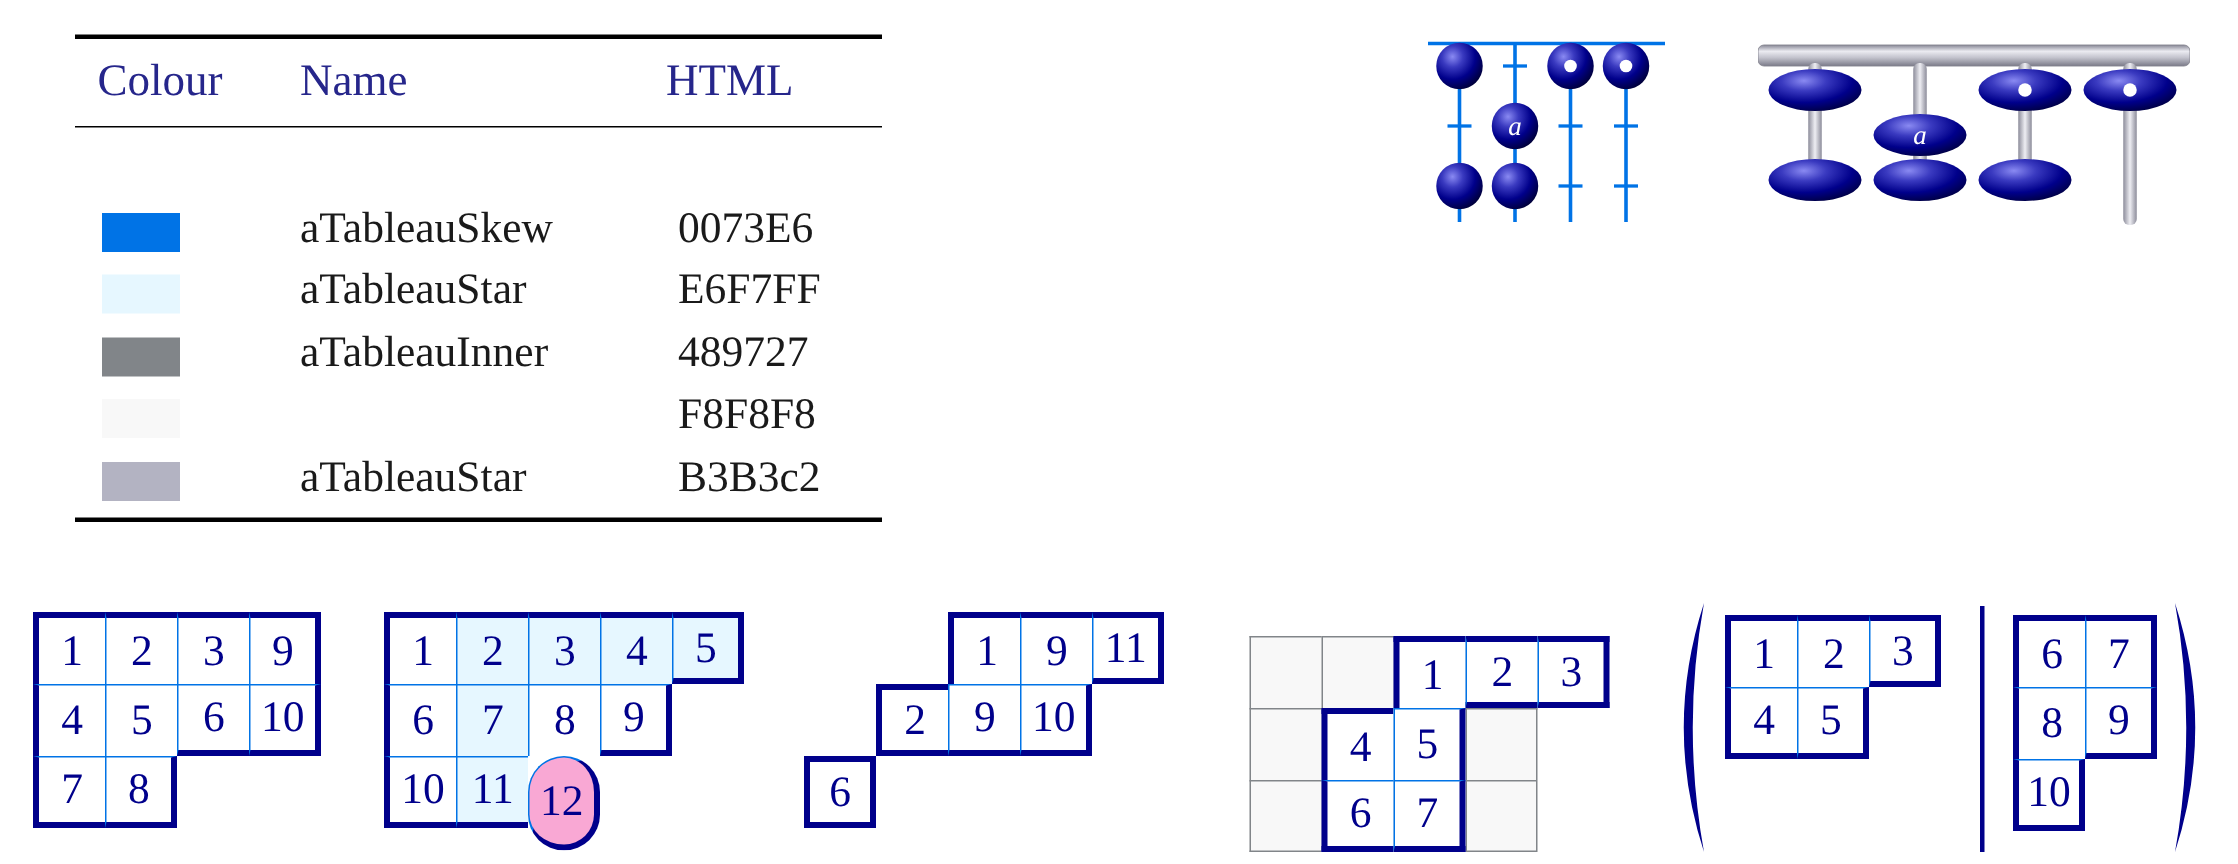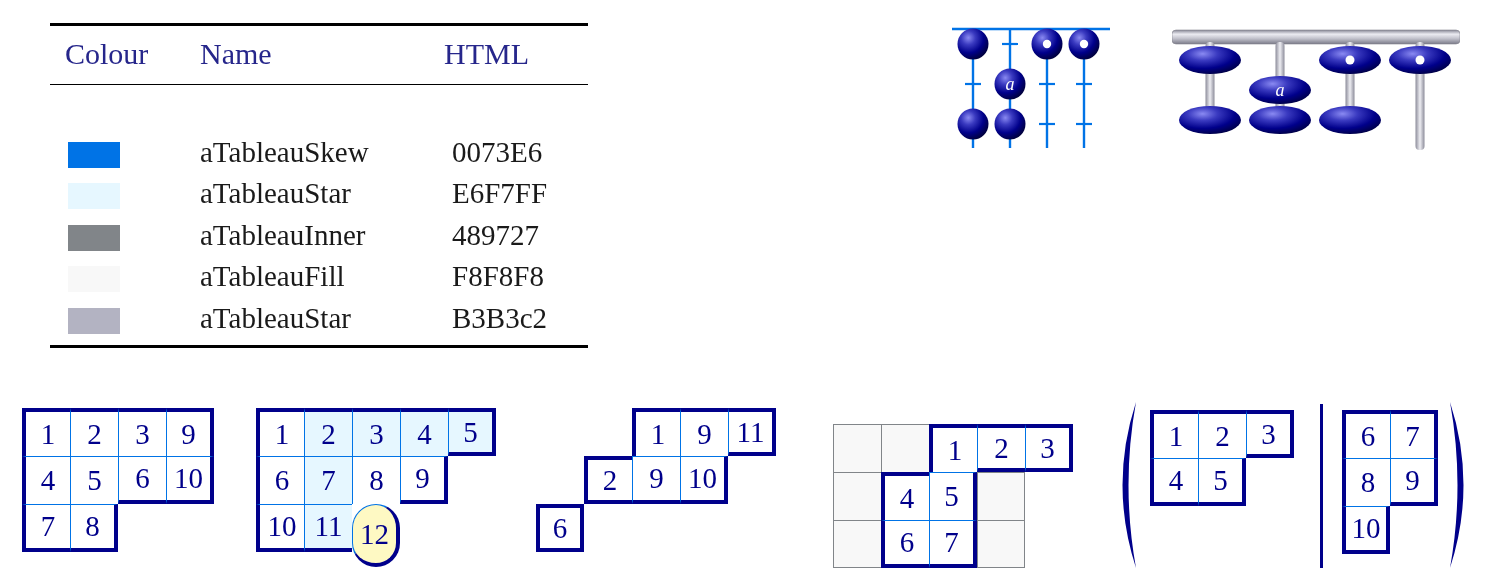--- a/index.html
+++ b/index.html
@@ -48,21 +48,20 @@
           <div class="cname">aTableauStar</div>
           <div class="ccode">E6F7FF</div>
         </div>
         <div class="trow" style="top: 123.9px;">
           <div class="swatch" style="background: rgb(129, 133, 137);"></div>
           <div class="cname">aTableauInner</div>
           <div class="ccode">489727</div>
         </div>
         <div class="trow" style="top: 165.2px;">
           <div class="swatch" style="background: rgb(248, 248, 248);"></div>
-          <div class="cname">aTableauFill</div>
           <div class="ccode">F8F8F8</div>
         </div>
         <div class="trow" style="top: 206.5px;">
           <div class="swatch" style="background: rgb(179, 179, 194);"></div>
           <div class="cname">aTableauStar</div>
           <div class="ccode">B3B3c2</div>
         </div>
       </div>
     <div class="rule bot"></div>
   </div>
@@ -152,21 +151,21 @@
       <div class="tcell" style="left: 48px; top: 0px; width: 48px; height: 48px; border-top: 4px solid rgb(0, 0, 139); border-left: 1.6px solid rgb(0, 115, 230); background: rgb(230, 247, 255);">2</div>
       <div class="tcell" style="left: 96px; top: 0px; width: 48px; height: 48px; border-top: 4px solid rgb(0, 0, 139); border-left: 1.6px solid rgb(0, 115, 230); background: rgb(230, 247, 255);">3</div>
       <div class="tcell" style="left: 144px; top: 0px; width: 48px; height: 48px; border-top: 4px solid rgb(0, 0, 139); border-left: 1.6px solid rgb(0, 115, 230); background: rgb(230, 247, 255);">4</div>
       <div class="tcell" style="left: 192px; top: 0px; width: 48px; height: 48px; border-width: 4px 4px 4px 1.6px; border-style: solid; border-color: rgb(0, 0, 139) rgb(0, 0, 139) rgb(0, 0, 139) rgb(0, 115, 230); background: rgb(230, 247, 255);">5</div>
       <div class="tcell" style="left: 0px; top: 48px; width: 48px; height: 48px; border-top: 1.6px solid rgb(0, 115, 230); border-left: 4px solid rgb(0, 0, 139); background: rgb(255, 255, 255);">6</div>
       <div class="tcell" style="left: 48px; top: 48px; width: 48px; height: 48px; border-top: 1.6px solid rgb(0, 115, 230); border-left: 1.6px solid rgb(0, 115, 230); background: rgb(230, 247, 255);">7</div>
       <div class="tcell" style="left: 96px; top: 48px; width: 48px; height: 48px; border-top: 1.6px solid rgb(0, 115, 230); border-left: 1.6px solid rgb(0, 115, 230); background: rgb(255, 255, 255);">8</div>
       <div class="tcell" style="left: 144px; top: 48px; width: 48px; height: 48px; border-width: 1.6px 4px 4px 1.6px; border-style: solid; border-color: rgb(0, 115, 230) rgb(0, 0, 139) rgb(0, 0, 139) rgb(0, 115, 230); background: rgb(255, 255, 255);">9</div>
       <div class="tcell" style="left: 0px; top: 96px; width: 48px; height: 48px; border-top: 1.6px solid rgb(0, 115, 230); border-left: 4px solid rgb(0, 0, 139); border-bottom: 4px solid rgb(0, 0, 139); background: rgb(255, 255, 255);">10</div>
       <div class="tcell" style="left: 48px; top: 96px; width: 48px; height: 48px; border-top: 1.6px solid rgb(0, 115, 230); border-left: 1.6px solid rgb(0, 115, 230); border-bottom: 4px solid rgb(0, 0, 139); background: rgb(230, 247, 255);">11</div>
-      <div class="tcell" style="left: 96px; top: 96px; width: 48px; height: 63px; border-width: 1.6px 4px 4px 1.6px; border-style: solid; border-color: rgb(0, 115, 230) rgb(0, 0, 139) rgb(0, 0, 139) rgb(0, 115, 230); background: #fef9c3; border-radius: 24px;">12</div>
+      <div class="tcell" style="left: 96px; top: 96px; width: 48px; height: 63px; border-width: 1.6px 4px 4px 1.6px; border-style: solid; border-color: rgb(0, 115, 230) rgb(0, 0, 139) rgb(0, 0, 139) rgb(0, 115, 230); background: #f9a8d4; border-radius: 24px;">12</div>
     </div>
   <div id="t3" class="abs" style="left:536px;top:408px">
       <div class="tcell" style="left: 96px; top: 0px; width: 48px; height: 48px; border-top: 4px solid rgb(0, 0, 139); border-left: 4px solid rgb(0, 0, 139); background: rgb(255, 255, 255);">1</div>
       <div class="tcell" style="left: 144px; top: 0px; width: 48px; height: 48px; border-top: 4px solid rgb(0, 0, 139); border-left: 1.6px solid rgb(0, 115, 230); background: rgb(255, 255, 255);">9</div>
       <div class="tcell" style="left: 192px; top: 0px; width: 48px; height: 48px; border-width: 4px 4px 4px 1.6px; border-style: solid; border-color: rgb(0, 0, 139) rgb(0, 0, 139) rgb(0, 0, 139) rgb(0, 115, 230); background: rgb(255, 255, 255);">11</div>
       <div class="tcell" style="left: 48px; top: 48px; width: 48px; height: 48px; border-top: 4px solid rgb(0, 0, 139); border-left: 4px solid rgb(0, 0, 139); border-bottom: 4px solid rgb(0, 0, 139); background: rgb(255, 255, 255);">2</div>
       <div class="tcell" style="left: 96px; top: 48px; width: 48px; height: 48px; border-top: 1.6px solid rgb(0, 115, 230); border-left: 1.6px solid rgb(0, 115, 230); border-bottom: 4px solid rgb(0, 0, 139); background: rgb(255, 255, 255);">9</div>
       <div class="tcell" style="left: 144px; top: 48px; width: 48px; height: 48px; border-width: 1.6px 4px 4px 1.6px; border-style: solid; border-color: rgb(0, 115, 230) rgb(0, 0, 139) rgb(0, 0, 139) rgb(0, 115, 230); background: rgb(255, 255, 255);">10</div>
       <div class="tcell" style="left: 0px; top: 96px; width: 48px; height: 48px; border-width: 4px; border-style: solid; border-color: rgb(0, 0, 139); background: rgb(255, 255, 255);">6</div>
     </div>

